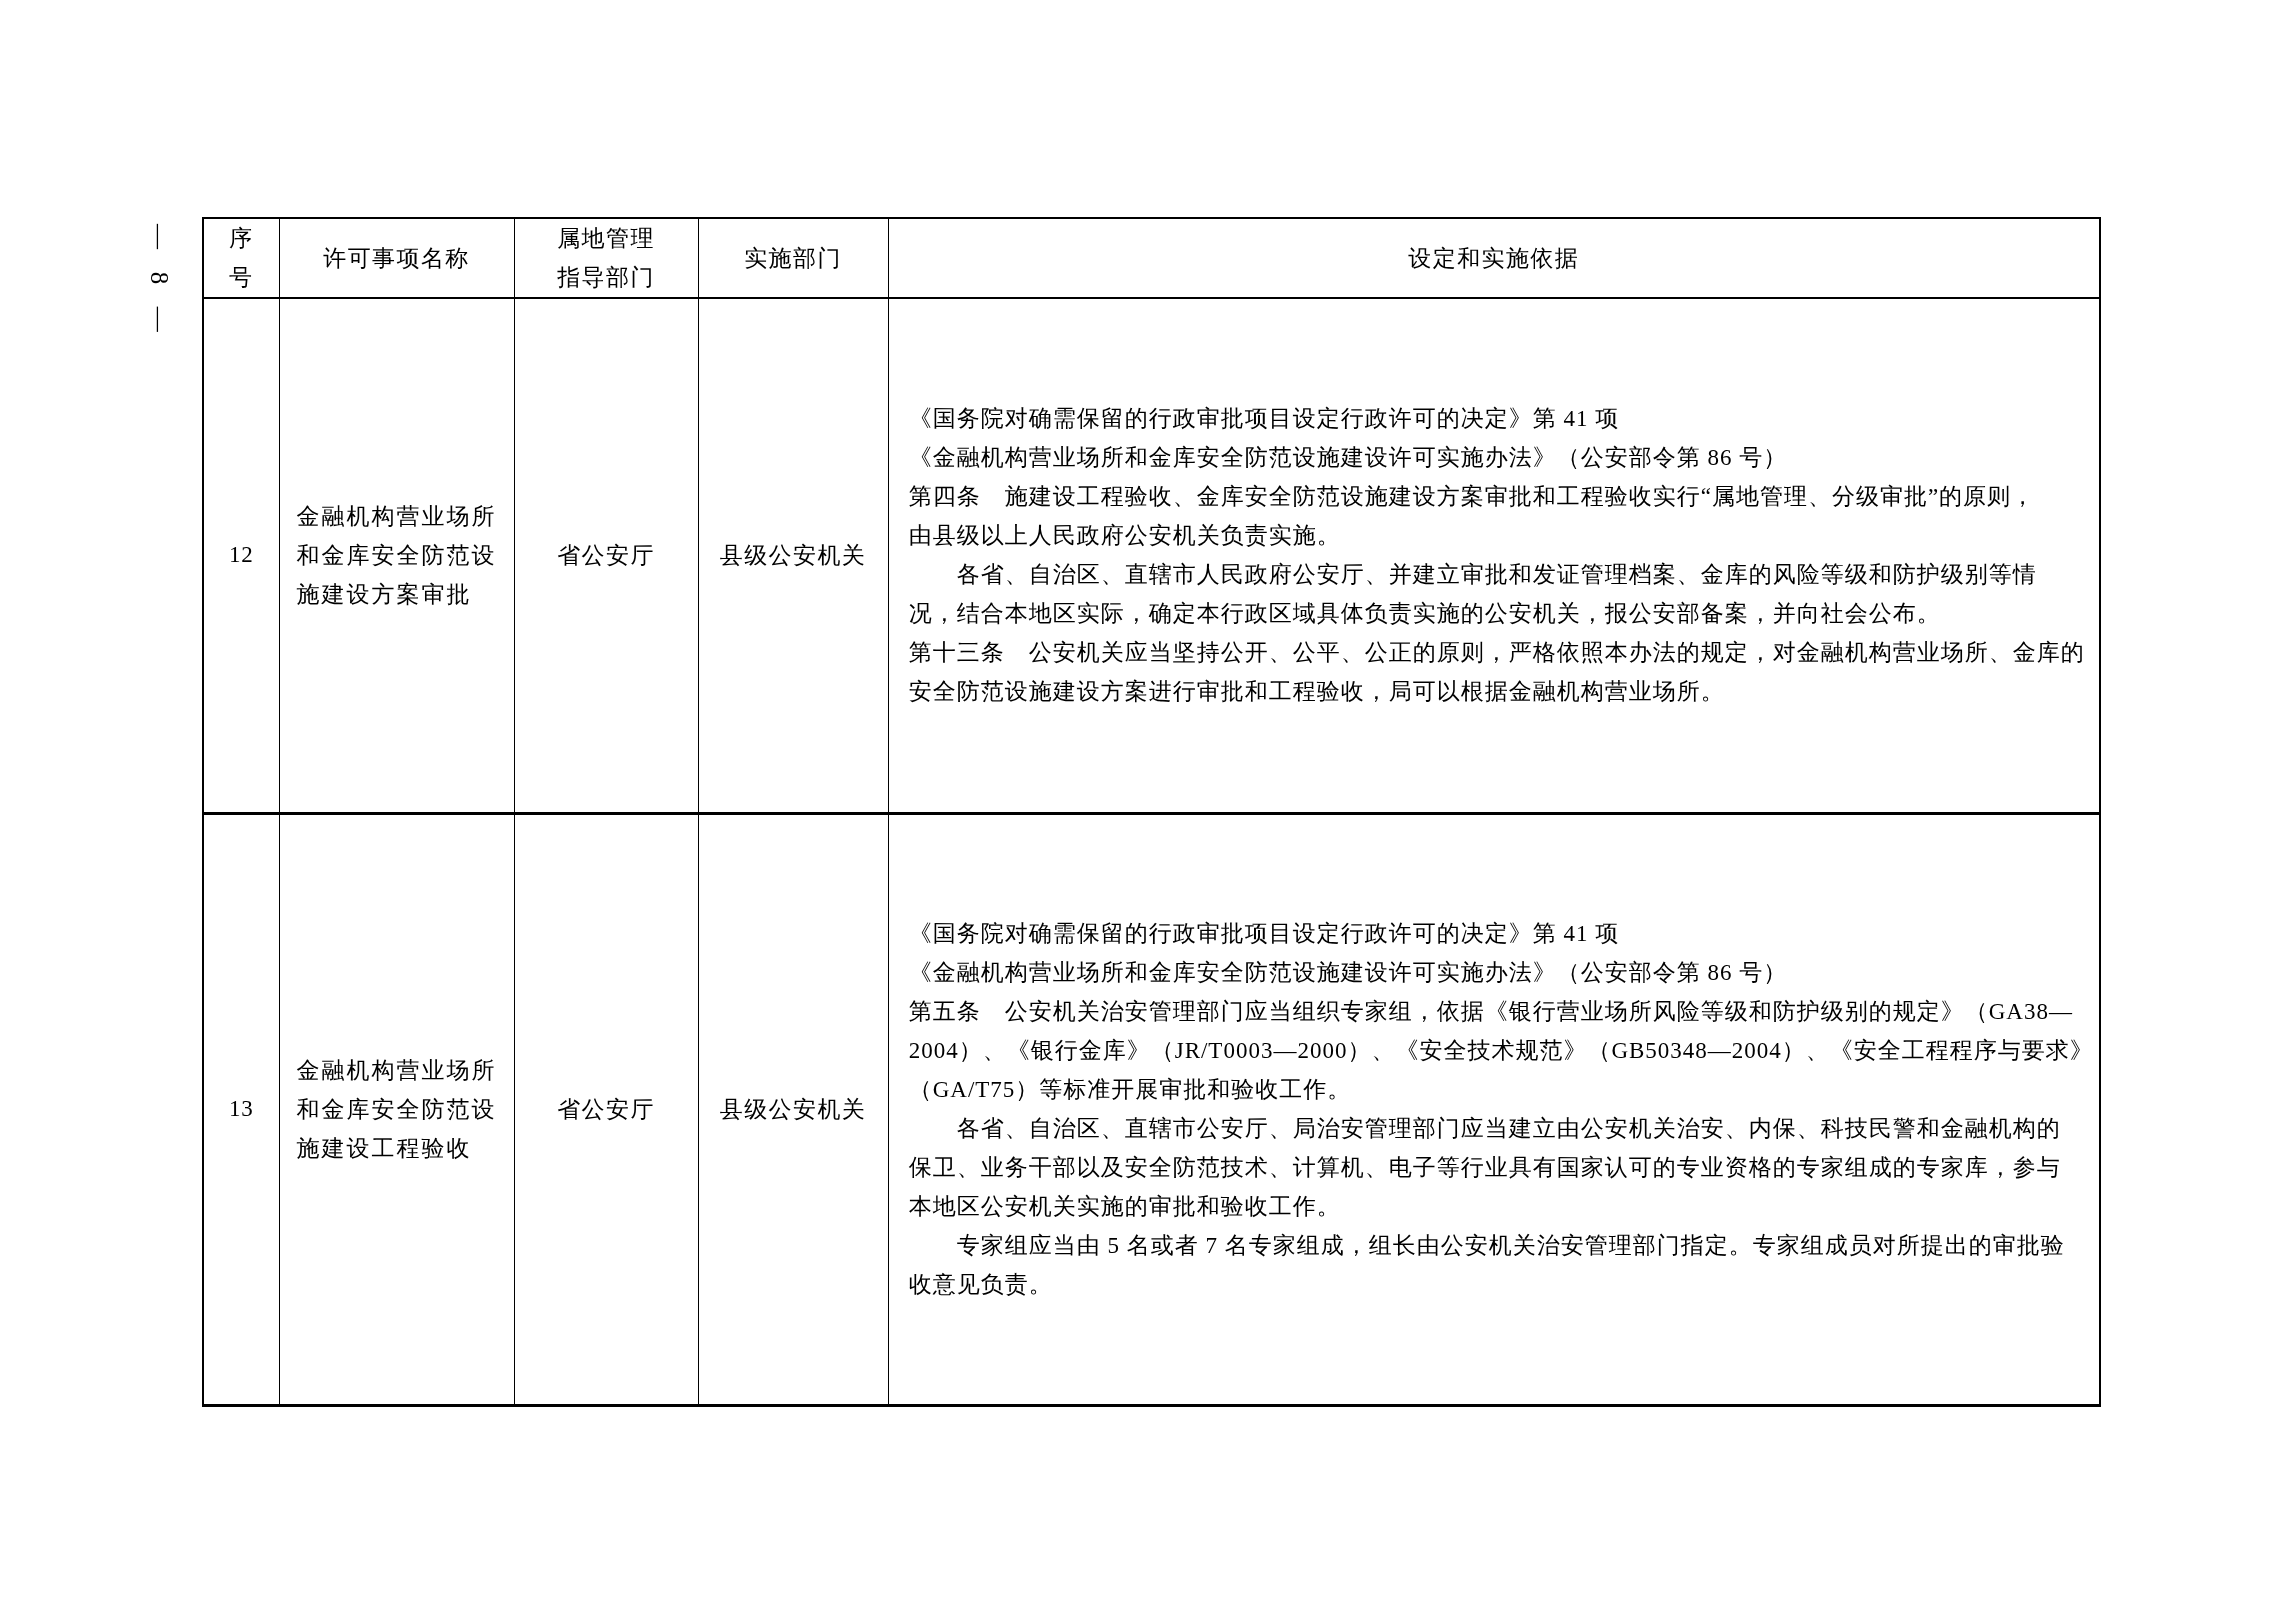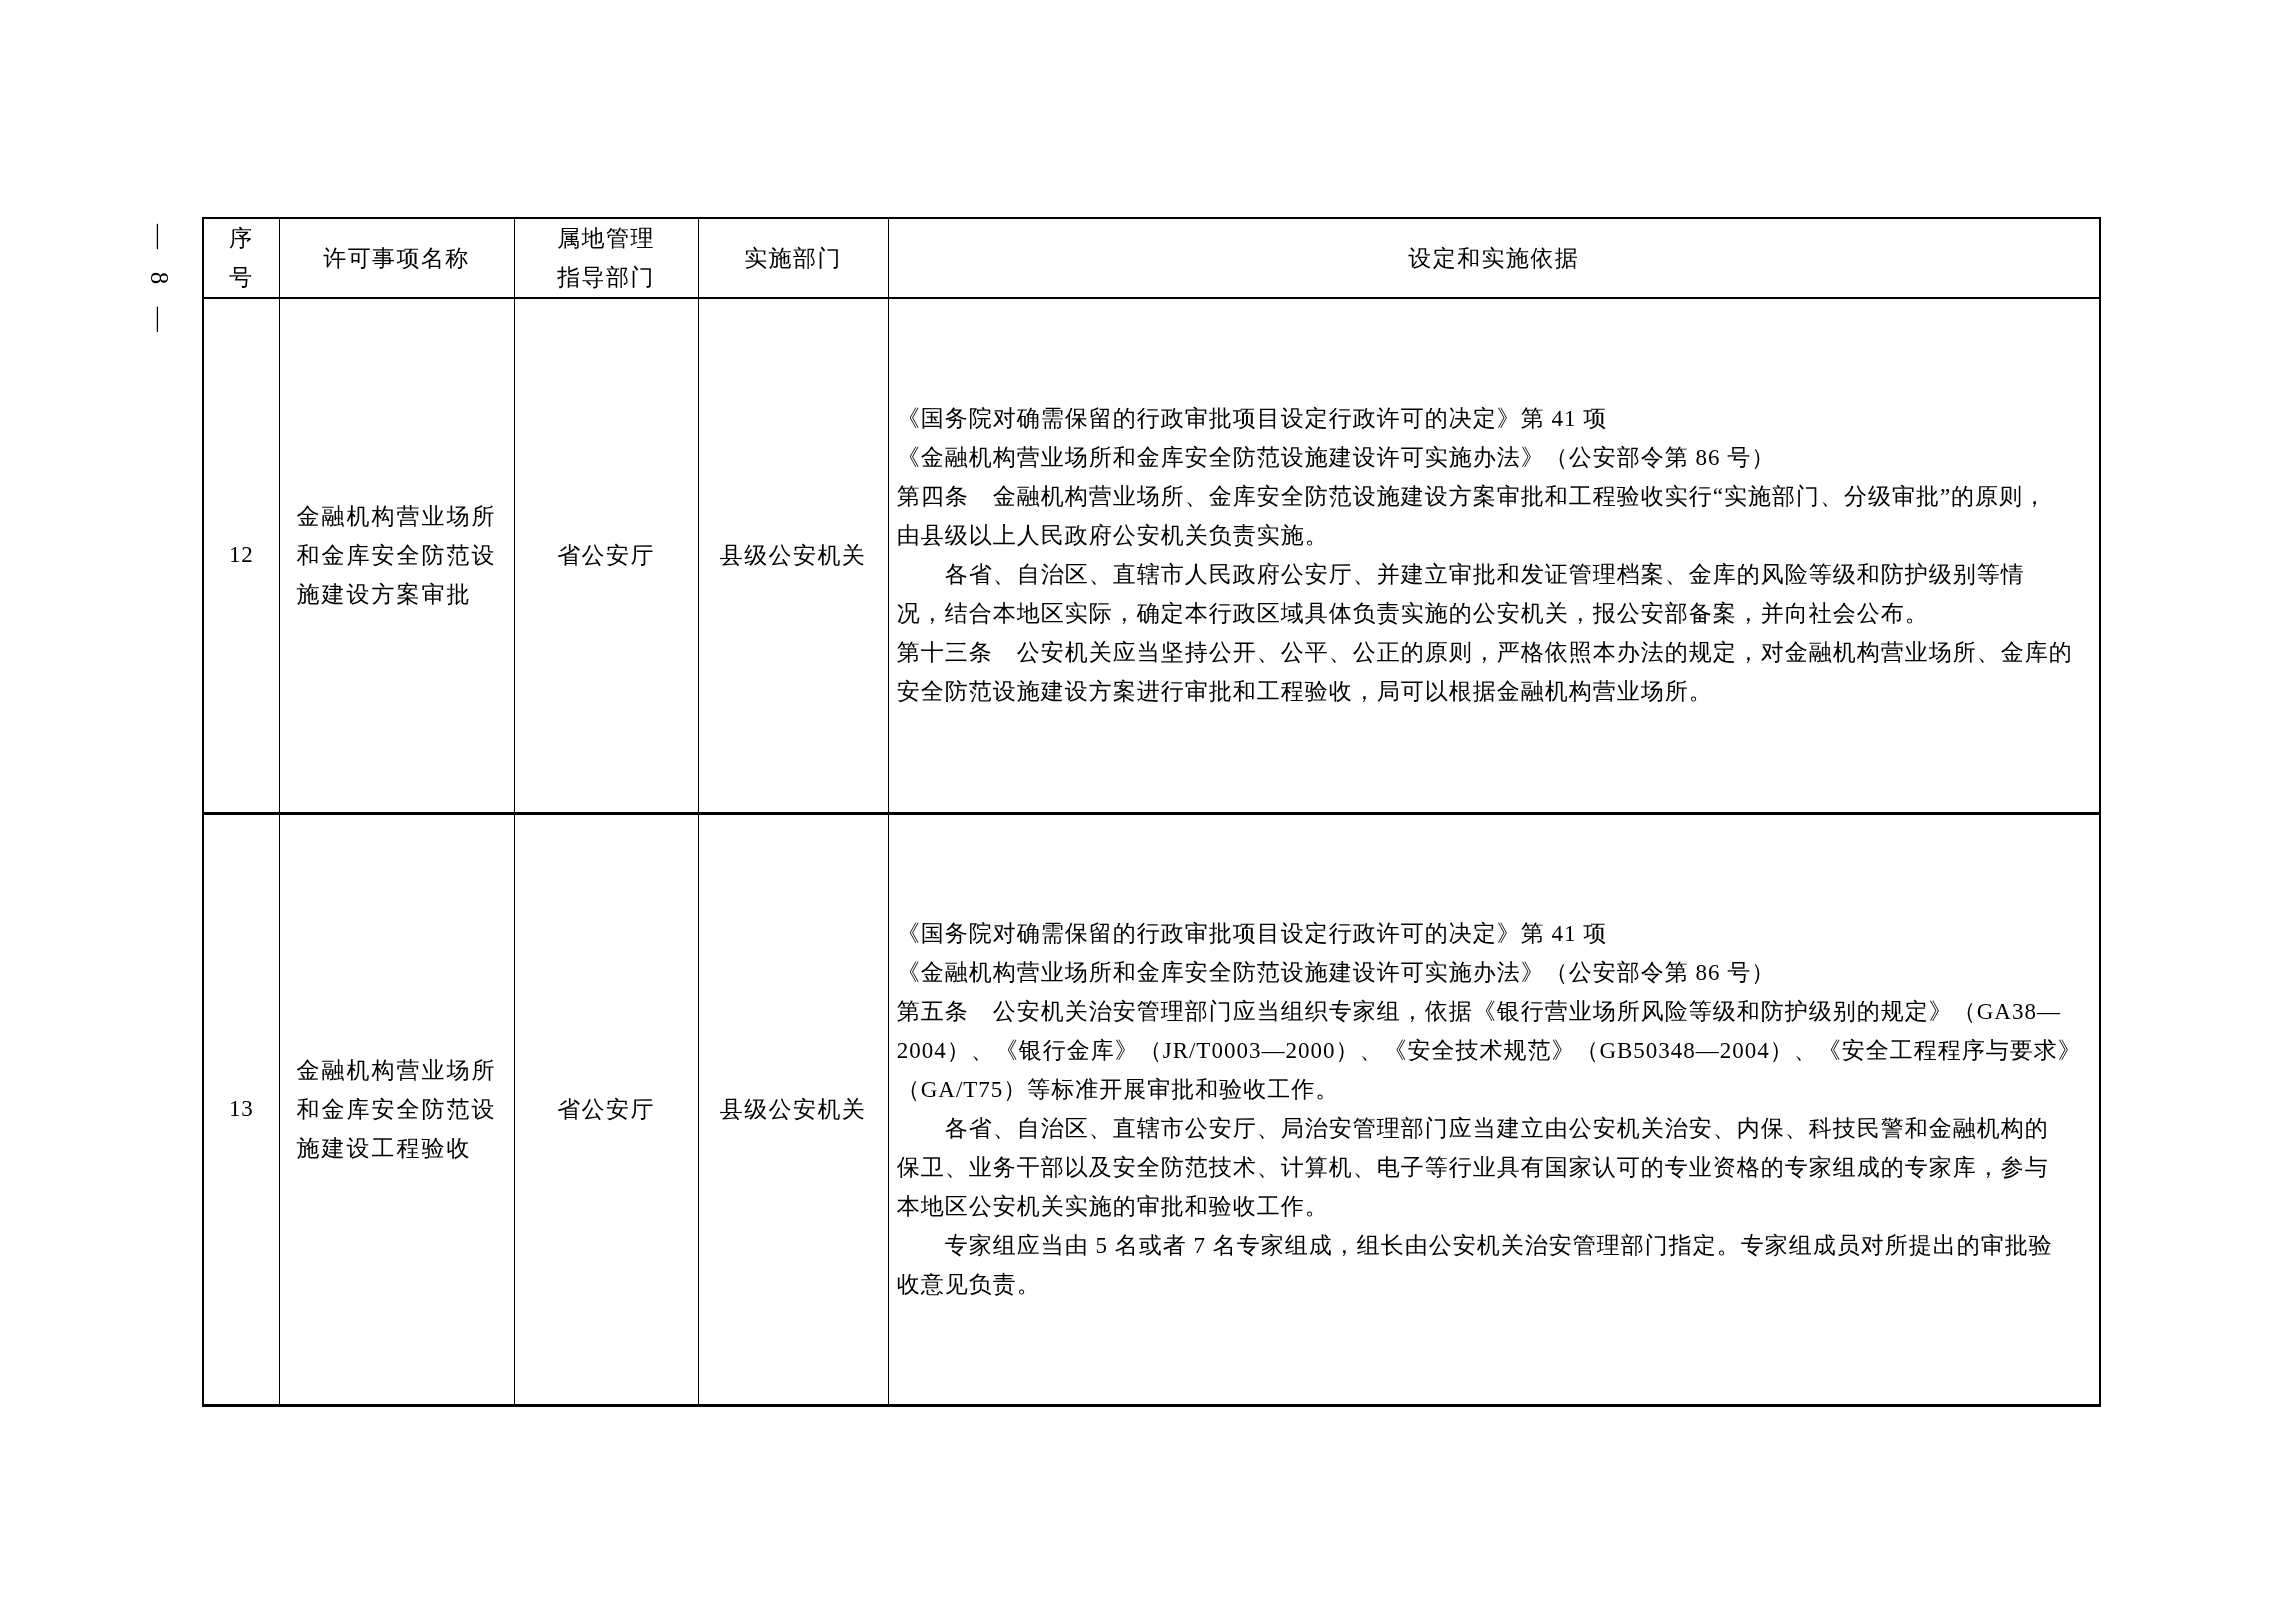--- a/index.html
+++ b/index.html
@@ -56,20 +56,21 @@
   .hdr-one { letter-spacing:1.4px; }
   .seq-num { letter-spacing:0.7px;margin-top:20px; }
   .dept { letter-spacing:1.4px; }
   .name-block .tline { line-height:39px; letter-spacing:2px; white-space:nowrap; }
   .basis-cell { text-align:left; }
   .basis-block { padding:0 2.7px 0 8.2px; }
   .basis-block .tline {
     line-height:39px;
     letter-spacing:1px;
     white-space:nowrap;
+    margin-left:12px;
   }
 </style>
 </head>
 <body>
 
 <div class="sheet">
 
   <div class="page-num">
     <span>— 8 —</span>
   </div>
@@ -100,21 +101,21 @@
         <td class="center-cell seq-num">12</td>
         <td class="center-cell">
           <div class="name-block"><div class="tline">金融机构营业场所</div><div class="tline">和金库安全防范设</div><div class="tline">施建设方案审批</div></div>
         </td>
         <td class="center-cell dept">省公安厅</td>
         <td class="center-cell dept">县级公安机关</td>
         <td class="basis-cell">
           <div class="basis-block">
               <div class="tline">《国务院对确需保留的行政审批项目设定行政许可的决定》第 41 项</div>
               <div class="tline">《金融机构营业场所和金库安全防范设施建设许可实施办法》（公安部令第 86 号）</div>
-              <div class="tline">第四条　金融机构营业场所、金库安全防范设施建设方案审批和工程验收实行“实施部门、分级审批”的原则，</div>
+              <div class="tline">第四条　施建设工程验收、金库安全防范设施建设方案审批和工程验收实行“属地管理、分级审批”的原则，</div>
               <div class="tline">由县级以上人民政府公安机关负责实施。</div>
               <div class="tline">　　各省、自治区、直辖市人民政府公安厅、并建立审批和发证管理档案、金库的风险等级和防护级别等情</div>
               <div class="tline">况，结合本地区实际，确定本行政区域具体负责实施的公安机关，报公安部备案，并向社会公布。</div>
               <div class="tline">第十三条　公安机关应当坚持公开、公平、公正的原则，严格依照本办法的规定，对金融机构营业场所、金库的</div>
               <div class="tline">安全防范设施建设方案进行审批和工程验收，局可以根据金融机构营业场所。</div>
             </div>
         </td>
       </tr>
       <tr class="r-13">
         <td class="center-cell seq-num">13</td>

